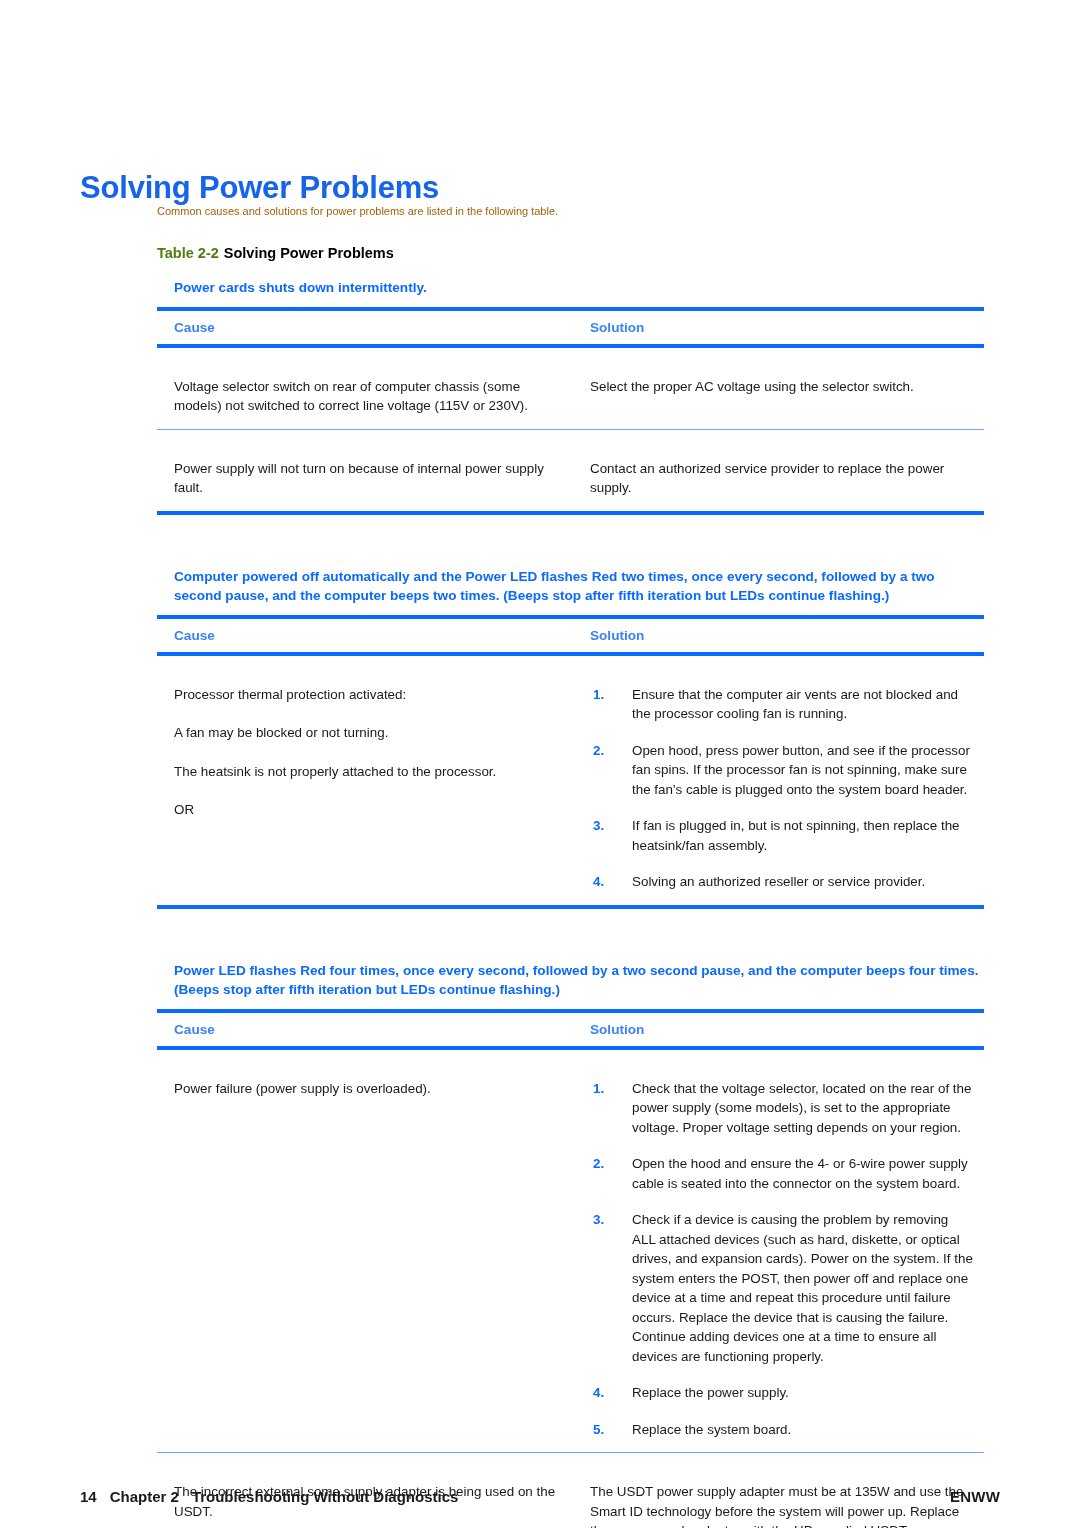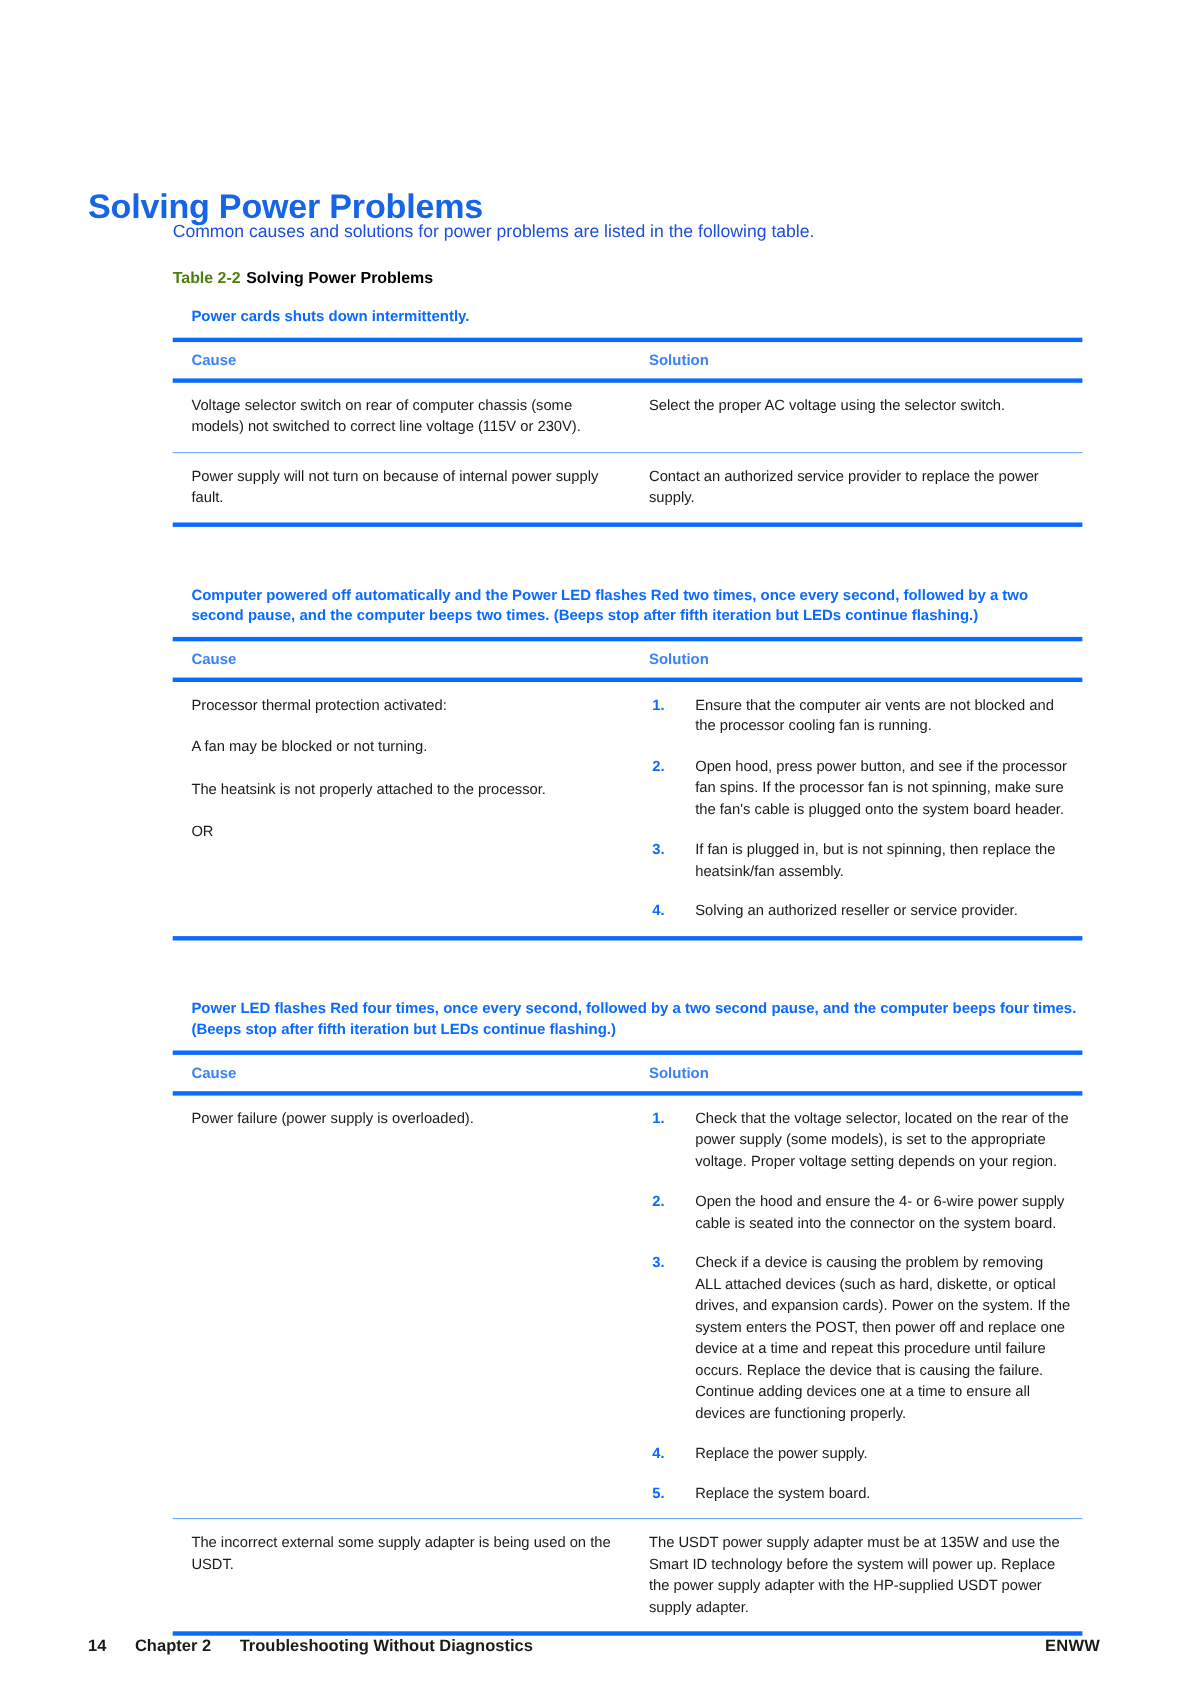--- a/index.html
+++ b/index.html
@@ -36,23 +36,23 @@
   }
 
   .content {
     position: absolute;
     left: 157px;
     top: 152px;
     width: 827px;
   }
 
   .intro {
-    font-size: 16px;
+    font-size: 11px;
     line-height: 22px;
-    color: #1d4ed8;
+    color: #a16207;
     margin: 0 0 22px 0;
   }
 
   
   .table-caption {
     font-size: 14.5px;
     font-weight: bold;
     margin: 0 0 16px 0;
     line-height: 18px;
   }
@@ -96,21 +96,21 @@
     display: flex;
     border-bottom: 1px solid #6aa8f5;
   }
   .tbl-row.last {
     border-bottom: 4px solid #0a6aff;
   }
   .tbl-row .cell {
     font-size: 13.4px;
     line-height: 19.5px;
     color: #1a1a1a;
-    padding: 11px 10px 13px 0;
+    padding: 29px 10px 13px 0;
   }
 
   .col-cause  { width: 421px; padding-left: 17px !important; box-sizing: border-box; }
   .col-sol    { width: 406px; padding-left: 12px !important; box-sizing: border-box; }
 
   .cause-para { margin: 0 0 19px 0; }
   .cause-para:last-child { margin-bottom: 0; }
 
   
   ol.sol-list {
@@ -139,21 +139,21 @@
     left: 80px;
     right: 80px;
     top: 1440px;
     display: flex;
     justify-content: space-between;
     align-items: baseline;
     font-size: 15px;
     font-weight: bold;
     color: #1a1a1a;
   }
-  .footer-left { display: flex; gap: 26px; white-space: nowrap; }
+  .footer-left { display: flex; gap: 13px; white-space: nowrap; }
   .footer-right { letter-spacing: 0.2px; }
 </style>
 </head>
 <body>
 
 <div class="page">
 
   <h1 class="page-title">Solving Power Problems</h1>
 
   <div class="content">

